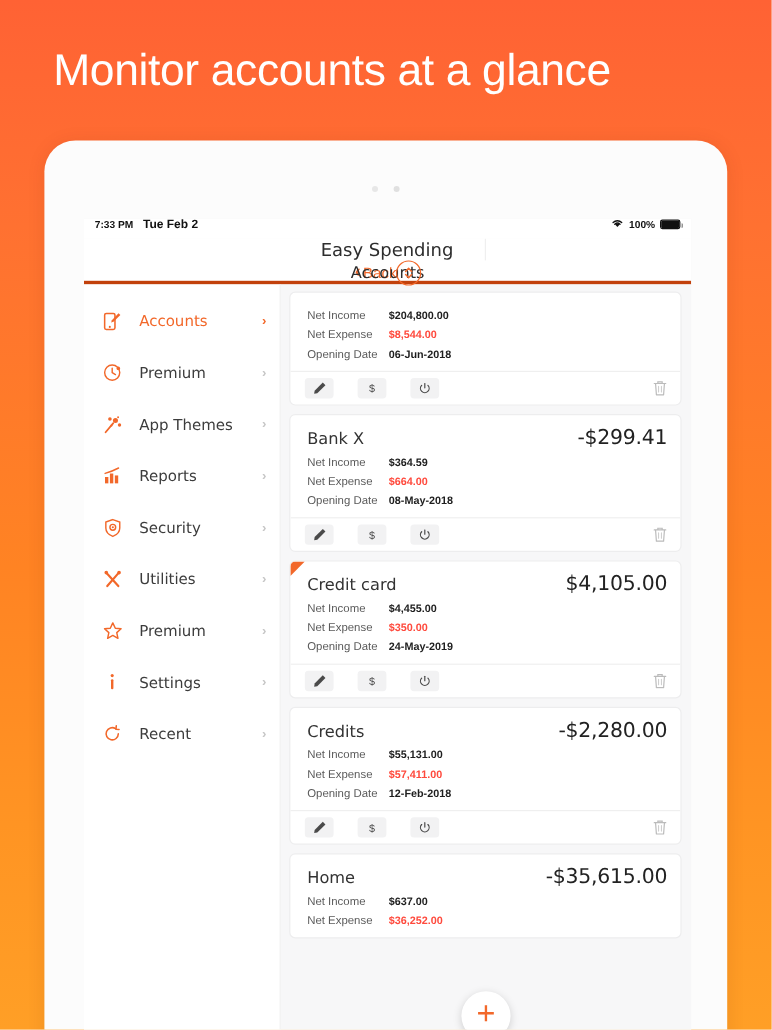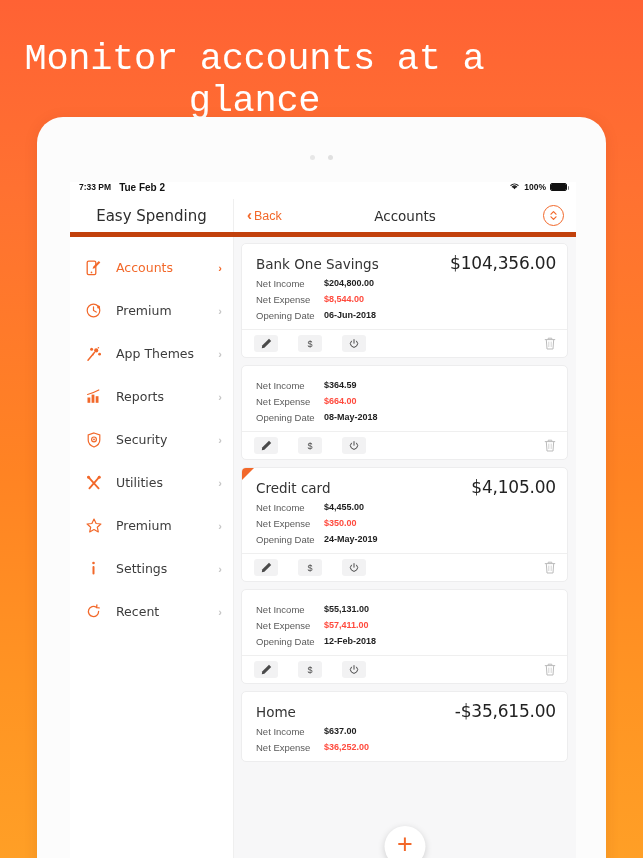--- a/index.html
+++ b/index.html
@@ -9,24 +9,24 @@
     overflow:hidden;
   }
   body {
     background:linear-gradient(180deg,#FF6234 0%,#FF7131 22%,#FF8323 55%,#FF9423 80%,#FF9F26 100%);
     position:relative;
   }
 
   
   .headline {
     position:absolute; top:38px; left:0; width:509px;
-    text-align:center;
+    text-align:right;
     font-size:37px; font-weight:400; color:#ffffff;
     letter-spacing:-0.3px;
-    font-family:Liberation Mono, monospace;
+    font-family:Liberation Sans, sans-serif;
   }
 
   
   .device {
     position:absolute;
     left:37px; top:117px;
     width:569px; height:760px;
     background:#FCFCFC;
     border-radius:26px 26px 0 0;
     box-shadow:0 2px 14px rgba(120,40,0,.12);
@@ -67,21 +67,22 @@
   }
   .batt::after {
     content:""; position:absolute; right:-3px; top:2px;
     width:1.5px; height:4px; background:#7a7a7a; border-radius:0 1px 1px 0;
   }
 
   
   .navbar {
     height:38px; background:#FFFFFF;
     display:flex; align-items:center;
-    border-bottom:5px solid #c2410c;
+    border-bottom:3px solid #c2410c;
+    flex-direction:column;
   }
   .nav-left {
     width:164px; height:100%;
     display:flex; align-items:center; justify-content:center;
     font-size:15px; color:#2D2D2D;
     border-right:1px solid #EFEFEF;
     font-family:"DejaVu Sans", sans-serif;
   }
   .nav-right {
     flex:1; height:100%;
@@ -366,24 +367,20 @@
           <span class="side-label">Recent</span>
           <span class="side-chev">›</span>
         </div>
 
       </div>
 
       <div class="content">
 
         <div class="card">
           <div class="card-top">
-            <div class="card-head">
-              <span class="acct-name">Bank One Savings</span>
-              <span class="acct-bal">$104,356.00</span>
-            </div>
             <div class="kv">
               <span class="k">Net Income</span>
               <span class="v">$204,800.00</span>
             </div>
             <div class="kv">
               <span class="k">Net Expense</span>
               <span class="v neg">$8,544.00</span>
             </div>
             <div class="kv">
               <span class="k">Opening Date</span>
@@ -411,20 +408,24 @@
                 <path d="M4.2 2.6 V1.2 H7.8 V2.6" stroke="#BBB" stroke-width="1" fill="none"></path>
                 <path d="M2.3 2.6 L3.0 12 H9.0 L9.7 2.6" stroke="#BBB" stroke-width="1" fill="none" stroke-linejoin="round"></path>
                 <path d="M4.8 5 V9.6 M7.2 5 V9.6" stroke="#CFCFCF" stroke-width="0.9" stroke-linecap="round"></path>
               </svg>
             </span>
           </div>
         </div>
 
         <div class="card">
           <div class="card-top">
+            <div class="card-head">
+              <span class="acct-name">Bank X</span>
+              <span class="acct-bal">-$299.41</span>
+            </div>
             <div class="kv">
               <span class="k">Net Income</span>
               <span class="v">$364.59</span>
             </div>
             <div class="kv">
               <span class="k">Net Expense</span>
               <span class="v neg">$664.00</span>
             </div>
             <div class="kv">
               <span class="k">Opening Date</span>
@@ -498,20 +499,24 @@
                 <path d="M4.2 2.6 V1.2 H7.8 V2.6" stroke="#BBB" stroke-width="1" fill="none"></path>
                 <path d="M2.3 2.6 L3.0 12 H9.0 L9.7 2.6" stroke="#BBB" stroke-width="1" fill="none" stroke-linejoin="round"></path>
                 <path d="M4.8 5 V9.6 M7.2 5 V9.6" stroke="#CFCFCF" stroke-width="0.9" stroke-linecap="round"></path>
               </svg>
             </span>
           </div>
         </div>
 
         <div class="card">
           <div class="card-top">
+            <div class="card-head">
+              <span class="acct-name">Credits</span>
+              <span class="acct-bal">-$2,280.00</span>
+            </div>
             <div class="kv">
               <span class="k">Net Income</span>
               <span class="v">$55,131.00</span>
             </div>
             <div class="kv">
               <span class="k">Net Expense</span>
               <span class="v neg">$57,411.00</span>
             </div>
             <div class="kv">
               <span class="k">Opening Date</span>

